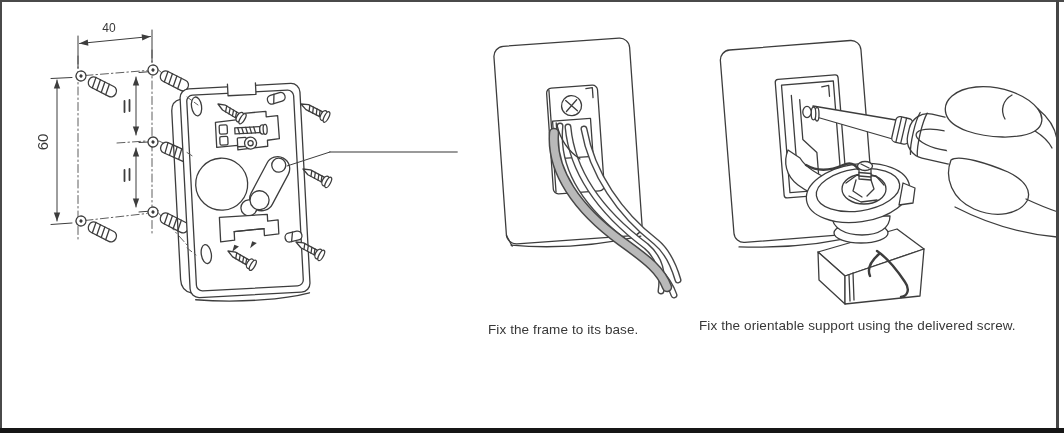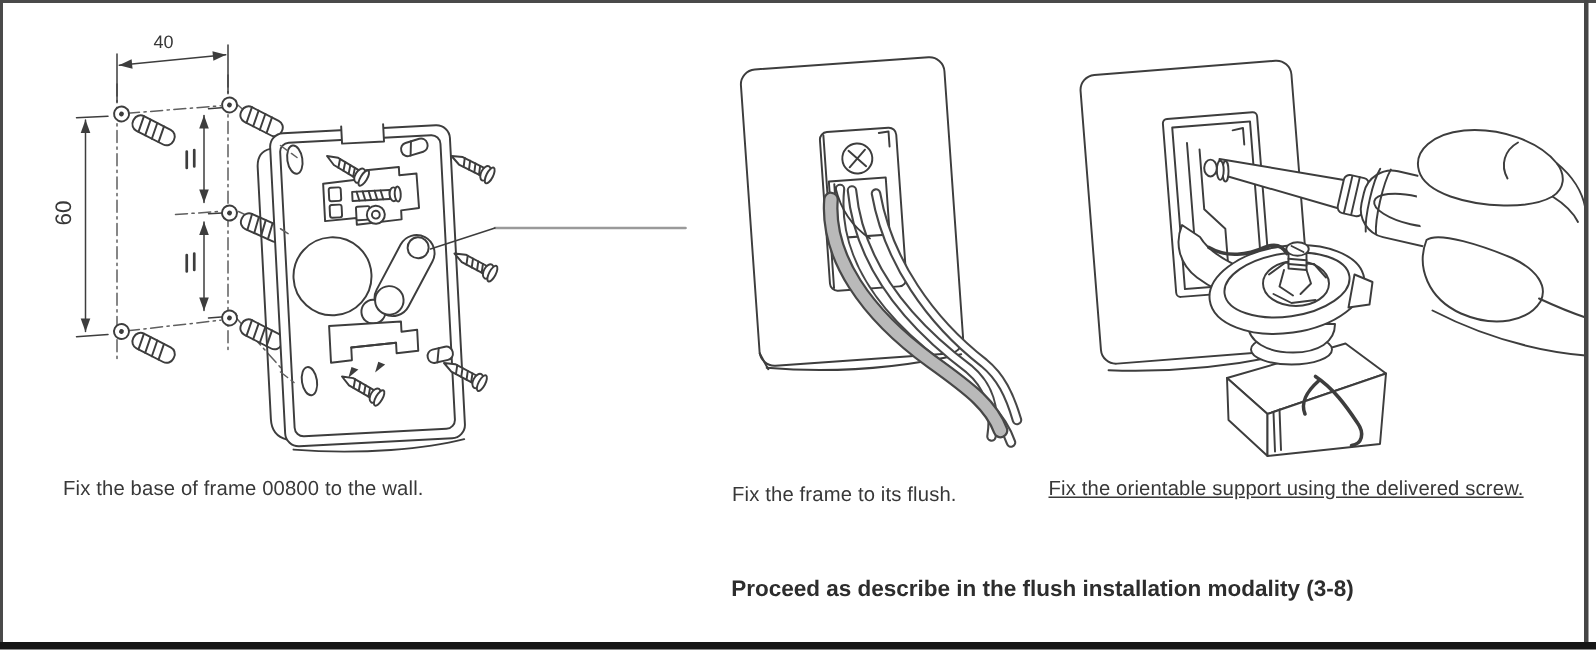--- a/index.html
+++ b/index.html
@@ -3,21 +3,21 @@
 <meta charset="utf-8">
 <style>
   html,body{margin:0;padding:0;background:#fff;}
   .page{position:relative;width:1064px;height:435px;background:#ffffff;overflow:hidden;
         font-family:"Liberation Sans",sans-serif;color:#383838;}
   .art{position:absolute;left:0;top:0;}
   .txt{position:absolute;white-space:pre-line;}
   .cap{font-size:13.5px;letter-spacing:.1px;}
   #cap1{left:42px;top:318px;}
   #cap2{left:488px;top:322px;}
-  #cap3{left:699px;top:318px;text-decoration:underline;}
+  #cap3{left:699px;top:318px;}
   #annot{left:308px;top:69px;width:150px;text-align:right;font-size:13.5px;line-height:16px;}
   #dimw{left:92px;top:21px;width:34px;text-align:center;font-size:12px;}
   #dimh{left:26px;top:128px;width:34px;height:28px;font-size:15px;text-align:center;line-height:28px;transform:rotate(-90deg);}
   #footer{left:395px;top:384px;width:600px;text-align:center;font-size:15px;font-weight:bold;color:#2d2d2d;}
   .btop{position:absolute;left:0;top:0;width:1064px;height:2px;background:#4a4a4a;}
   .bleft{position:absolute;left:0;top:0;width:2px;height:430px;background:#4a4a4a;}
   .bright{position:absolute;left:1056px;top:0;width:3px;height:430px;background:#454545;}
   .brule{position:absolute;left:0;top:428px;width:1064px;height:5px;background:#161616;}
 </style>
 </head>
@@ -220,22 +220,20 @@
           <path d="M951,160 C944,178 952,199 974,209 C997,219 1019,214 1027,201 C1032,191 1025,180 1008,172 C989,164 959,154 951,160 Z"></path>
           <path d="M1026,199 C1041,206 1052,210 1058,212"></path>
           <path d="M955,207 C988,224 1024,234 1057,237"></path>
         </g>
       </g>
     </g>
   </svg>
 
   <div class="txt" id="dimw">40</div>
   <div class="txt" id="dimh">60</div>
-  <div class="txt cap" id="cap1">Fix the base of frame 00800 to the wall.</div>
-  <div class="txt cap" id="cap2">Fix the frame to its flush.</div>
+  <div class="txt cap" id="cap2">Fix the frame to its base.</div>
   <div class="txt cap" id="cap3">Fix the orientable support using the delivered screw.</div>
-  <div class="txt" id="footer">Proceed as describe in the flush installation modality (3-8)</div>
 
   <div class="btop"></div>
   <div class="bleft"></div>
   <div class="bright"></div>
   <div class="brule"></div>
 </div>
 
 </body></html>

